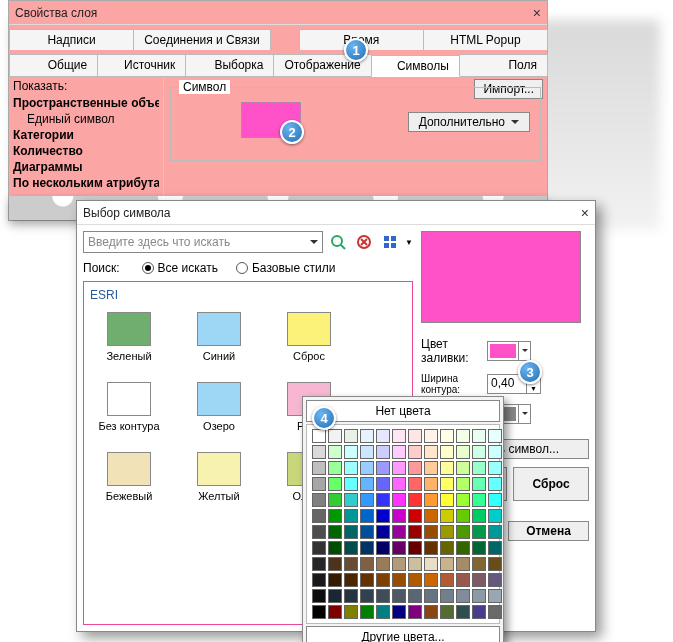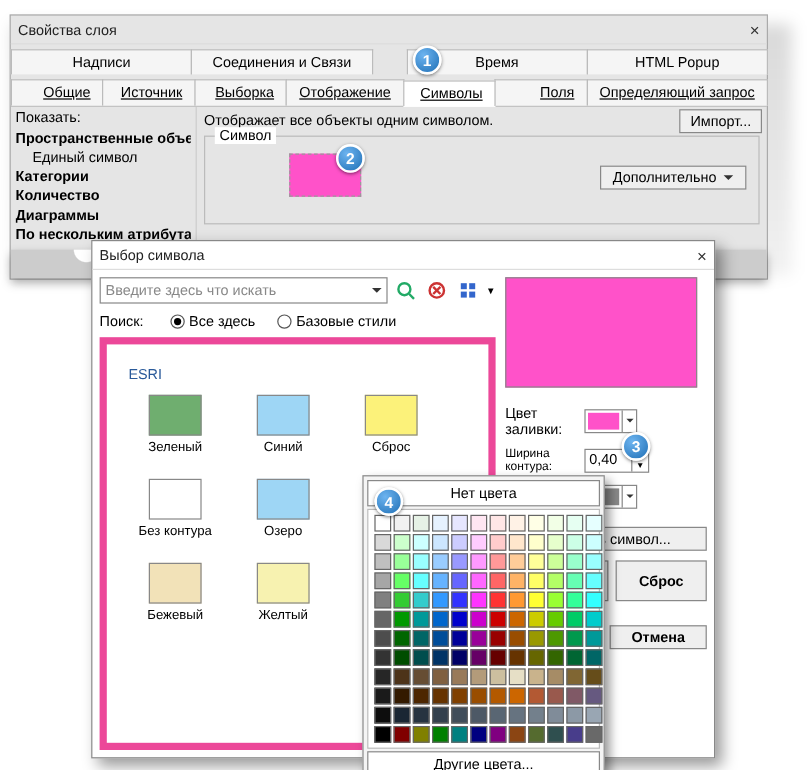--- a/index.html
+++ b/index.html
@@ -18,23 +18,23 @@
     top: 20px; left: 10px;
     width: 650px; height: 210px;
     background: linear-gradient(180deg, rgba(0,0,0,0.15), rgba(0,0,0,0.05));
     border-radius: 4px;
     filter: blur(6px);
     z-index: 0;
   }
   
   .win1 {
     position: absolute;
-    top: 12px; left: 8px;
-    width: 632px;
-    background: #e5e5e5;
+    top: 0; left: 8px;
+    width: 540px;
+    background: #fca5a5;
     border: 1px solid #aaa;
     z-index: 1;
   }
   .titlebar {
     height: 24px;
     display: flex;
     align-items: center;
     justify-content: space-between;
     padding: 0 6px;
     border-bottom: 1px solid #ddd;
@@ -45,21 +45,21 @@
   .tabrow > div {
     padding: 3px 10px;
     border: 1px solid #bbb;
     border-bottom: none;
     background:#f5f5f5;
     margin-right:-1px;
     cursor: default;
     white-space: nowrap;
   }
   .tabrow.upper > div { flex:1; text-align:center; }
-  .tabrow.lower > div { flex:1; text-align:right;text-decoration:underline; }
+  .tabrow.lower > div { flex:1; text-align:right; }
   .tabrow .active { background:#fff; border-bottom:1px solid #fff; position:relative; top:1px; }
   .content1 {
     display:flex;
     border-top:1px solid #bbb;
     min-height:120px;
   }
   .showpanel {
     width: 155px;
     border-right:1px solid #ccc;
     padding:2px 4px;
@@ -133,21 +133,21 @@
   }
   .searchrow .combo .arrow { border:4px solid transparent; border-top-color:#333; transform:translateY(2px);}
   .iconbtn { width:22px; height:22px; border:1px solid transparent; display:flex; align-items:center; justify-content:center; cursor:default; }
   .iconbtn svg { width:16px; height:16px; }
   .radiorow { display:flex; align-items:center; gap:18px; margin:4px 0 6px; }
   .radiorow .lbl { margin-right:4px; }
   .radio { display:flex; align-items:center; gap:4px; }
   .radio .dot { width:12px;height:12px;border:1px solid #555;border-radius:50%; display:flex;align-items:center;justify-content:center;}
   .radio.checked .dot::after{content:"";width:6px;height:6px;border-radius:50%;background:#000;}
   .gallery {
-    flex:1; border:6px solid #ec4899; padding:18px; overflow:hidden;
+    flex:1; border:1px solid #ec4899; padding:6px; overflow:hidden;
   }
   .gallery .group-label { color:#2a5a9a; margin-bottom:6px; }
   .gallery .grid { display:flex; flex-wrap:wrap; gap:20px 24px; padding:4px 6px; }
   .gitem { width:66px; text-align:center; }
   .gitem .sw { width:44px; height:34px; margin:0 auto 4px; border:1px solid #888; }
   .gitem .nm { font-size:11px; white-space:nowrap; }
   .rightcol { width:168px; display:flex; flex-direction:column; }
   .curlabel { margin-bottom:4px; }
   .cursw { width:160px; height:92px; background:#ff52c9; border:1px solid #888; margin-bottom:10px; }
   .proprow { display:flex; align-items:center; gap:6px; margin:4px 0; }
@@ -222,36 +222,34 @@
     <div>Время</div>
     <div>HTML Popup</div>
   </div>
   <div class="tabrow lower">
     <div>Общие</div>
     <div>Источник</div>
     <div>Выборка</div>
     <div>Отображение</div>
     <div class="active">Символы</div>
     <div>Поля</div>
-    <div>Определяющий запрос</div>
   </div>
   <div class="content1">
     <div class="showpanel">
       <div class="label">Показать:</div>
       <div class="tree">
         <div class="node bold">Пространственные объекты</div>
         <div class="node child">Единый символ</div>
         <div class="node bold">Категории</div>
         <div class="node bold">Количество</div>
         <div class="node bold">Диаграммы</div>
         <div class="node bold">По нескольким атрибутам</div>
       </div>
     </div>
     <div class="rightpanel">
-      <div class="desc">Отображает все объекты одним символом.</div>
       <div class="importbtn">Импорт...</div>
       <div class="group1">
         <div class="legend">Символ</div>
         <div class="swatch1"></div>
         <div class="btn dropbtn">
           <span>Дополнительно</span>
           <span class="arrow"></span>
         </div>
       </div>
     </div>
@@ -291,21 +289,21 @@
               <rect x="2" y="9" width="5" height="5" fill="#36c"></rect>
               <rect x="9" y="9" width="5" height="5" fill="#36c"></rect>
             </svg>
         </div>
         <span style="font-size:8px">▼</span>
       </div>
       <div class="radiorow">
         <span class="lbl">Поиск:</span>
         <div class="radio checked">
           <span class="dot"></span>
-            <span>Все здесь</span>
+            <span>Все искать</span>
         </div>
         <div class="radio">
           <span class="dot"></span>
             <span>Базовые стили</span>
         </div>
       </div>
       <div class="gallery">
         <div class="group-label">ESRI</div>
         <div class="grid" id="gallery-grid">
             <div class="gitem">

